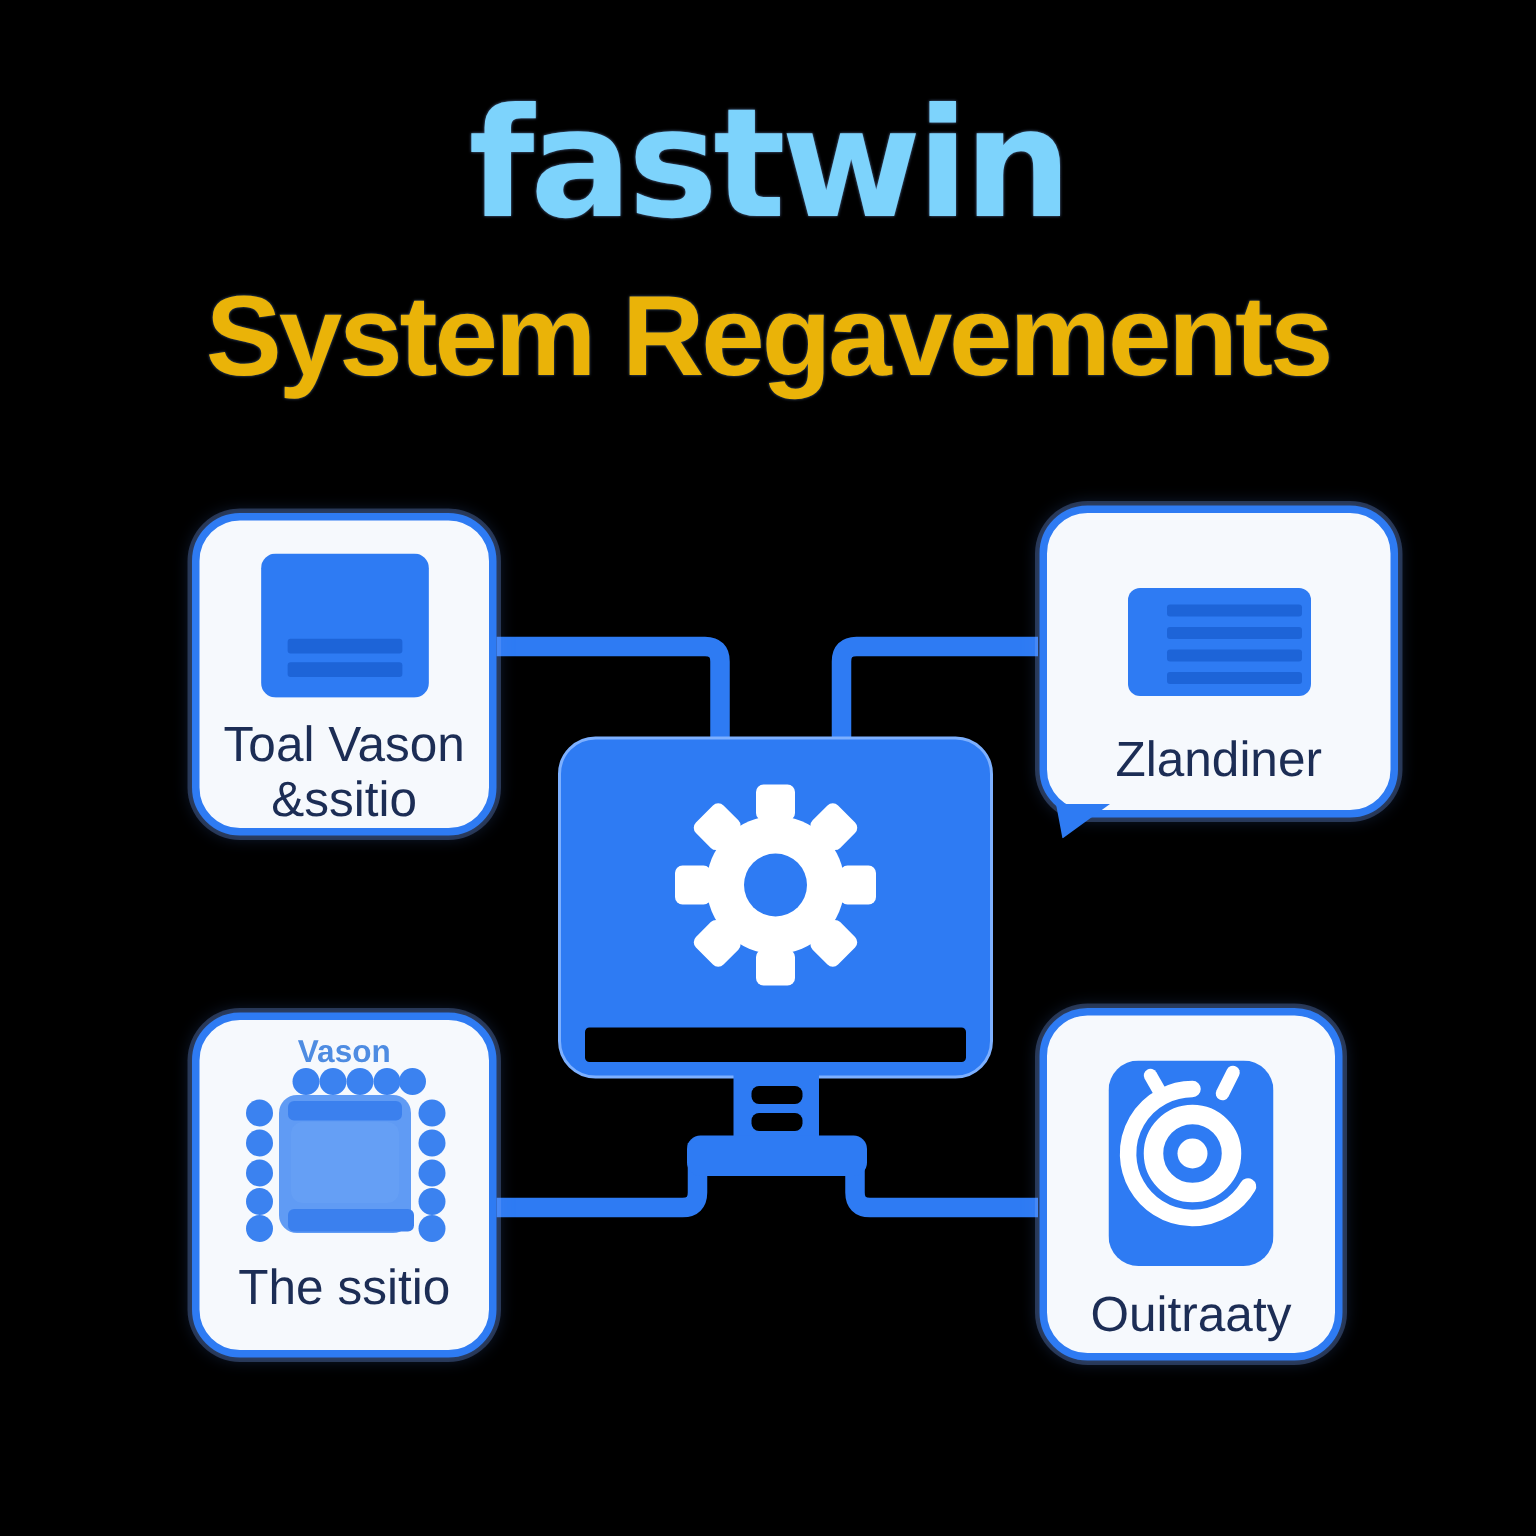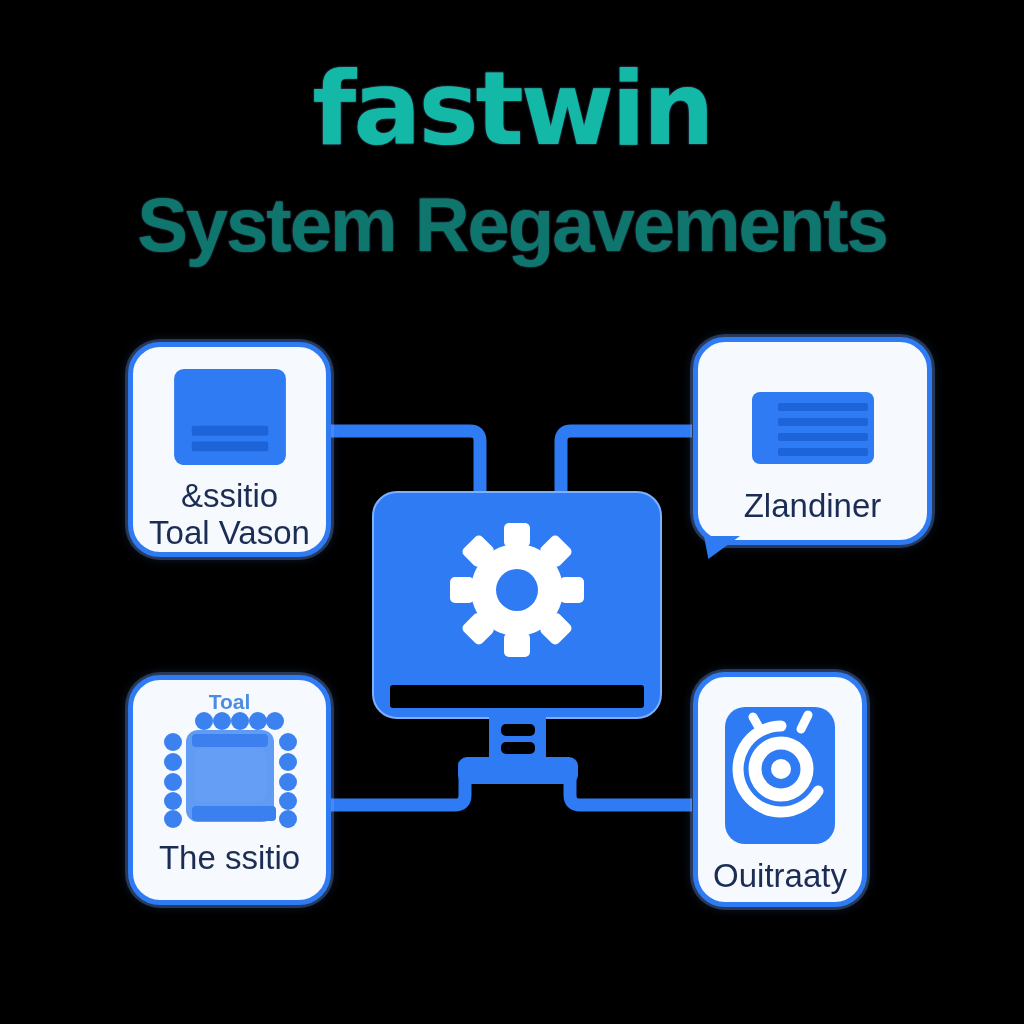--- a/index.html
+++ b/index.html
@@ -3,42 +3,42 @@
 <meta charset="utf-8">
 <style>
   html,body{margin:0;padding:0;background:#000;}
   #stage{
     position:relative;width:1024px;height:1024px;background:#000;overflow:hidden;
     font-family:"Liberation Sans", sans-serif;
   }
   .title{
     position:absolute;top:50px;left:0;width:100%;text-align:center;
     font-family:"DejaVu Sans", sans-serif;font-weight:bold;font-size:101px;
-    letter-spacing:-3px;color:#14b8a6;
+    letter-spacing:-3px;color:#7dd3fc;
     text-shadow:0 0 2px rgba(140,185,255,.65);
   }
   .subtitle{
     position:absolute;top:181px;left:0;width:100%;text-align:center;
-    font-weight:bold;font-size:76px;letter-spacing:-2px;color:#0f766e;
+    font-weight:bold;font-size:76px;letter-spacing:-2px;color:#eab308;
     text-shadow:0 0 2px rgba(150,195,255,.5);
   }
   #center-svg{position:absolute;left:0;top:0;z-index:1;}
   .card{
     position:absolute;z-index:2;background:#f6f9fd;
     border:5px solid #2e7bf3;border-radius:32px;
     box-shadow:0 0 0 3px rgba(125,170,255,.28),0 0 12px rgba(80,140,255,.28);
     display:flex;flex-direction:column;align-items:center;box-sizing:border-box;
   }
   .card .label{
     color:#1c2d55;font-size:33px;line-height:1.12;text-align:center;font-weight:400;
   }
   .card-tl{left:128px;top:342px;width:203px;height:215px;}
   .card-tr{left:693px;top:337px;width:239px;height:208px;}
   .card-bl{left:128px;top:675px;width:203px;height:230px;}
-  .card-br{left:693px;top:672px;width:174px;height:235px;}
+  .card-br{left:693px;top:672px;width:202px;height:235px;}
   .card-tl .icon{margin-top:22px;}
   .card-tl .label{margin-top:13px;}
   .card-tr .icon{margin-top:50px;}
   .card-tr .label{margin-top:24px;}
   .chip-caption{margin-top:11px;font-size:21px;font-weight:bold;color:#4e8ce2;line-height:1;}
   .card-bl .icon{margin-top:0px;}
   .card-bl .label{margin-top:4px;}
   .card-br .icon{margin-top:30px;}
   .card-br .label{margin-top:14px;}
   .bubble-tail{
@@ -85,39 +85,39 @@
     </g>
   </svg>
 
   <div class="card card-tl">
     <svg class="icon" width="114" height="98" viewBox="0 0 114 98">
       <rect x="0" y="0" width="114" height="98" rx="10" fill="#2e7bf3"></rect>
       <rect x="18" y="58" width="78" height="10" rx="2" fill="#1d64d8"></rect>
       <rect x="18" y="74" width="78" height="10" rx="2" fill="#1d64d8"></rect>
     </svg>
     <div class="label">
+      <div>Toal Vason</div>
       <div>&amp;ssitio</div>
-      <div>Toal Vason</div>
     </div>
   </div>
 
   <div class="card card-tr">
     <svg class="icon" width="122" height="72" viewBox="0 0 122 72">
       <rect x="0" y="0" width="122" height="72" rx="8" fill="#2e7bf3"></rect>
       <rect x="26" y="11" width="90" height="8" rx="2" fill="#1d64d8"></rect>
       <rect x="26" y="26" width="90" height="8" rx="2" fill="#1d64d8"></rect>
       <rect x="26" y="41" width="90" height="8" rx="2" fill="#1d64d8"></rect>
       <rect x="26" y="56" width="90" height="8" rx="2" fill="#1d64d8"></rect>
     </svg>
     <div class="label">Zlandiner</div>
     <div class="bubble-tail"></div>
   </div>
 
   <div class="card card-bl">
-    <div class="chip-caption">Toal</div>
+    <div class="chip-caption">Vason</div>
     <svg class="icon" width="156" height="124" viewBox="0 0 156 124">
       <rect x="34" y="18" width="88" height="92" rx="12" fill="#4b8df2" opacity="0.88"></rect>
       <rect x="42" y="36" width="72" height="54" rx="8" fill="#6aa2f5" opacity="0.55"></rect>
       <rect x="40" y="22" width="76" height="13" rx="4" fill="#3b80ee"></rect>
       <rect x="40" y="94" width="84" height="15" rx="4" fill="#3b80ee"></rect>
       <g fill="#3b82f0">
         <circle cx="52" cy="9" r="9"></circle>
           <circle cx="70" cy="9" r="9"></circle>
           <circle cx="88" cy="9" r="9"></circle>
         <circle cx="106" cy="9" r="9"></circle>

